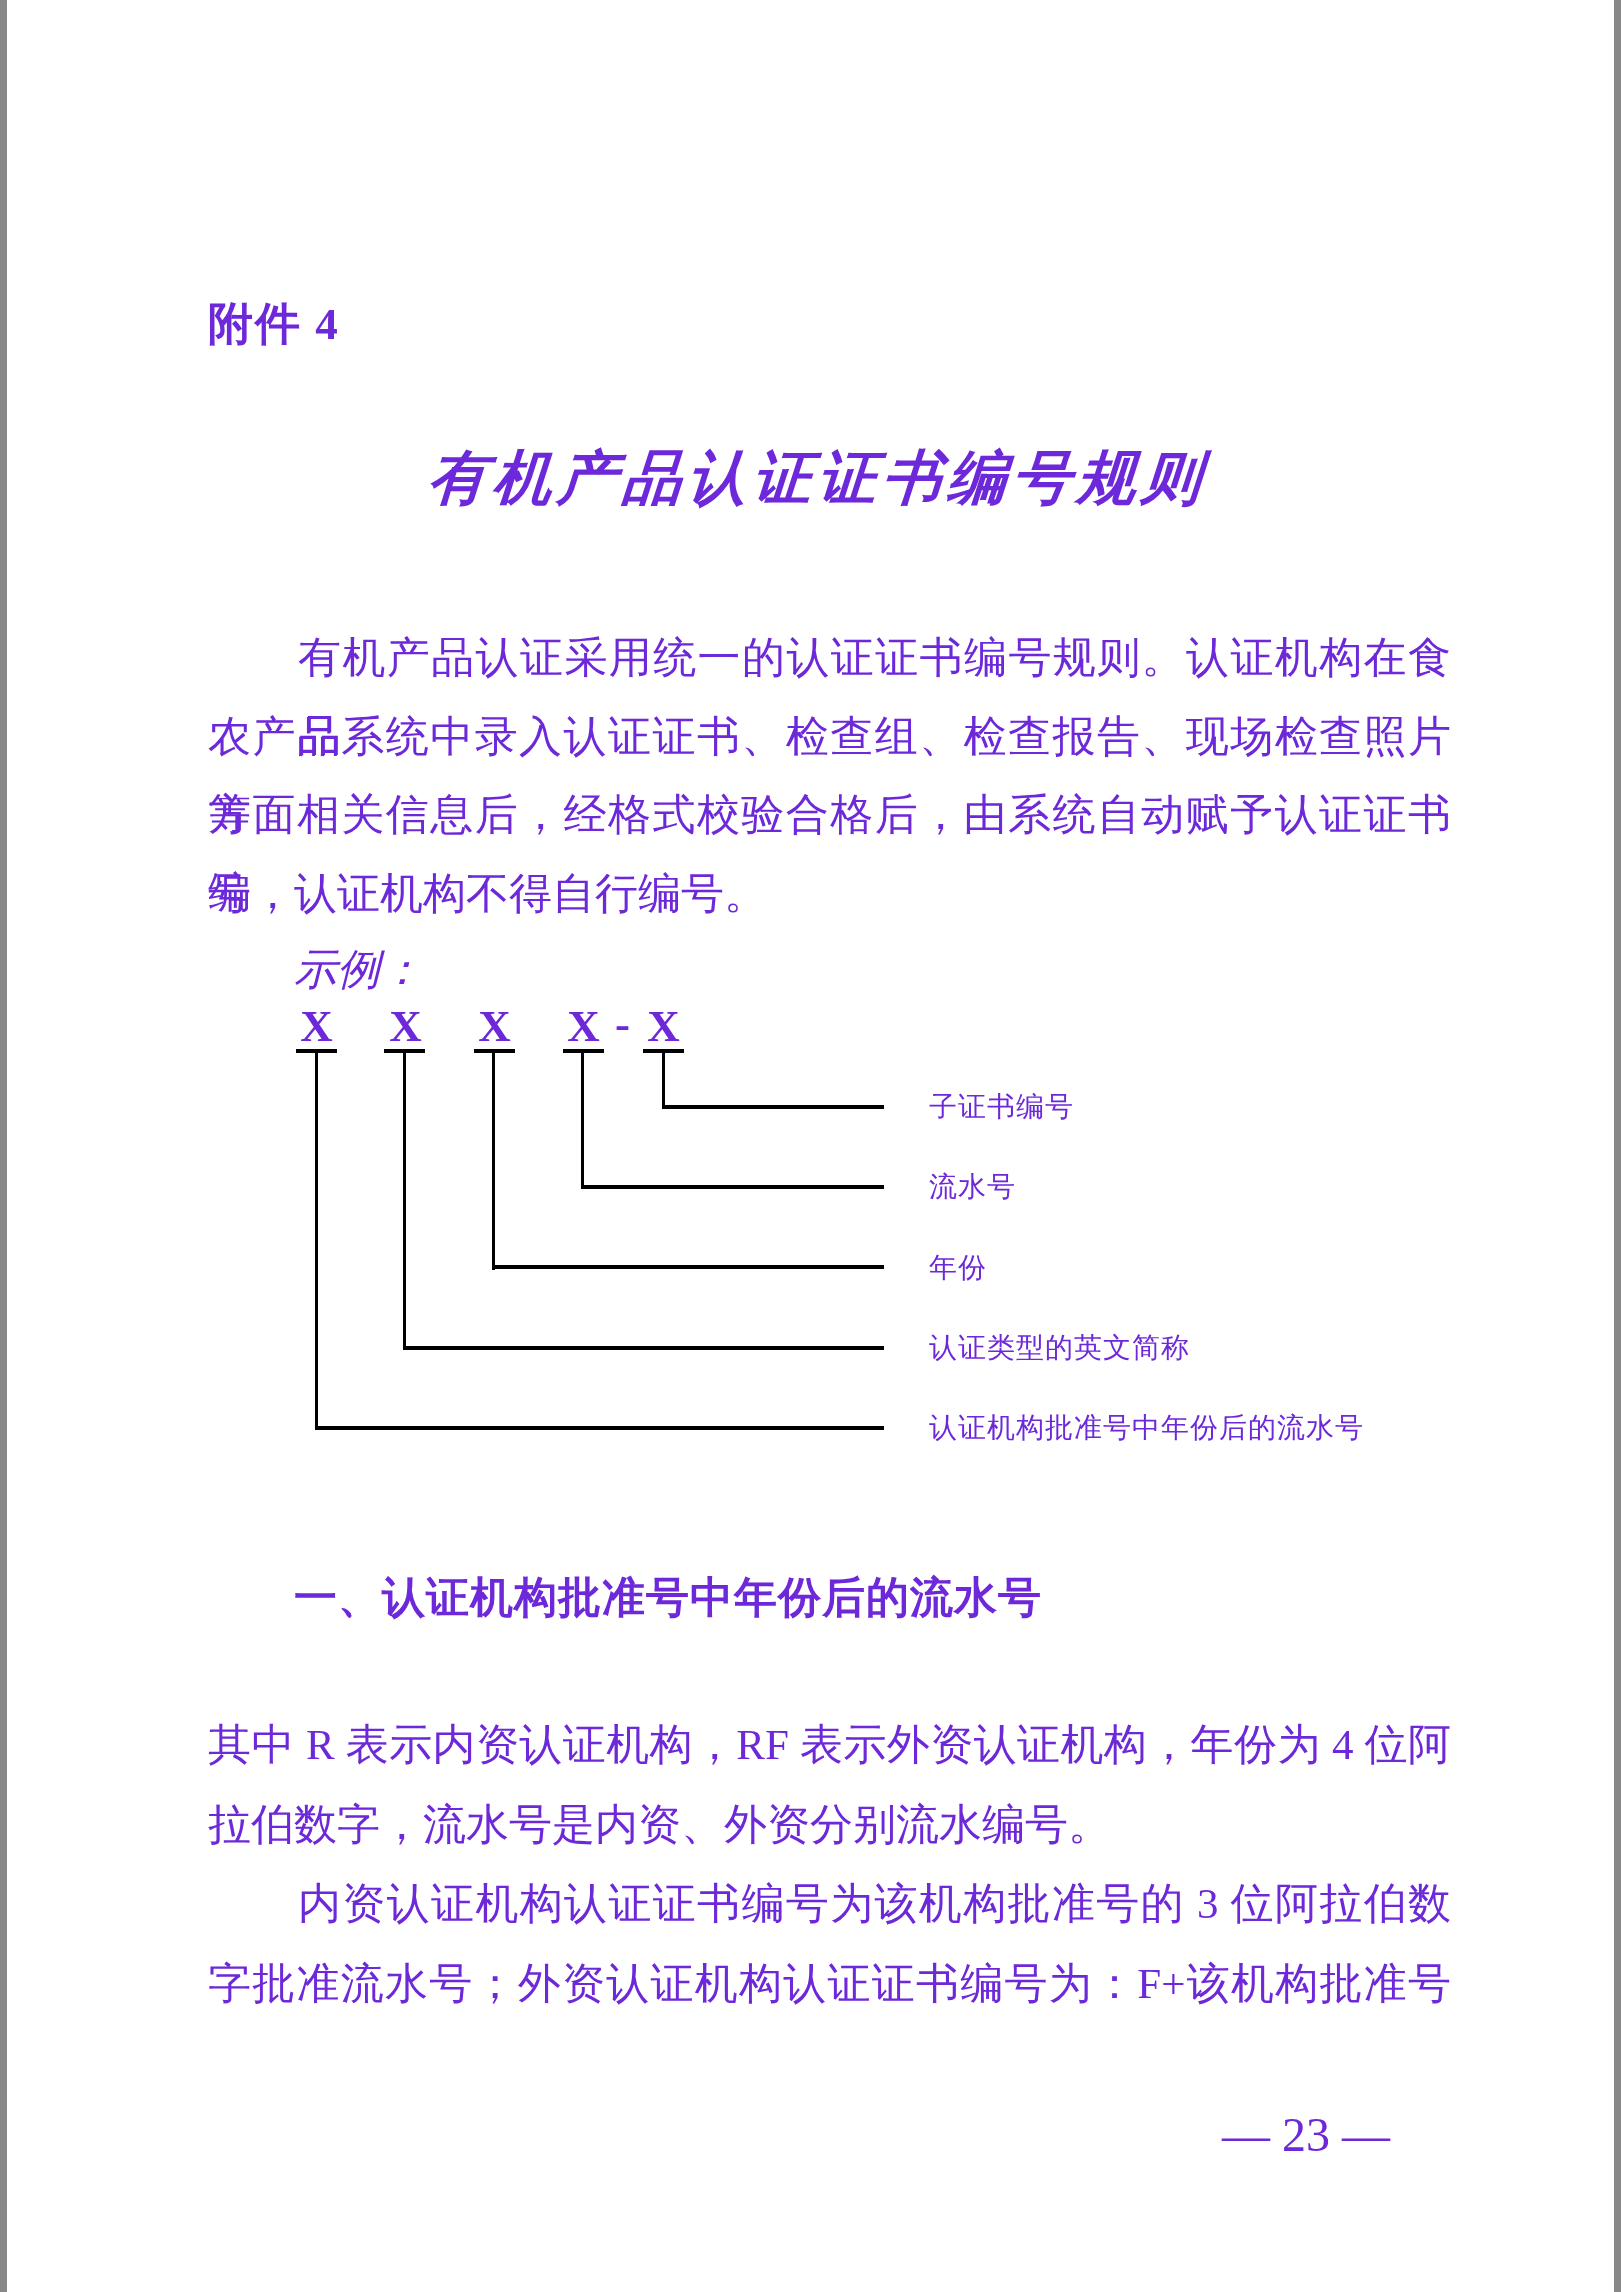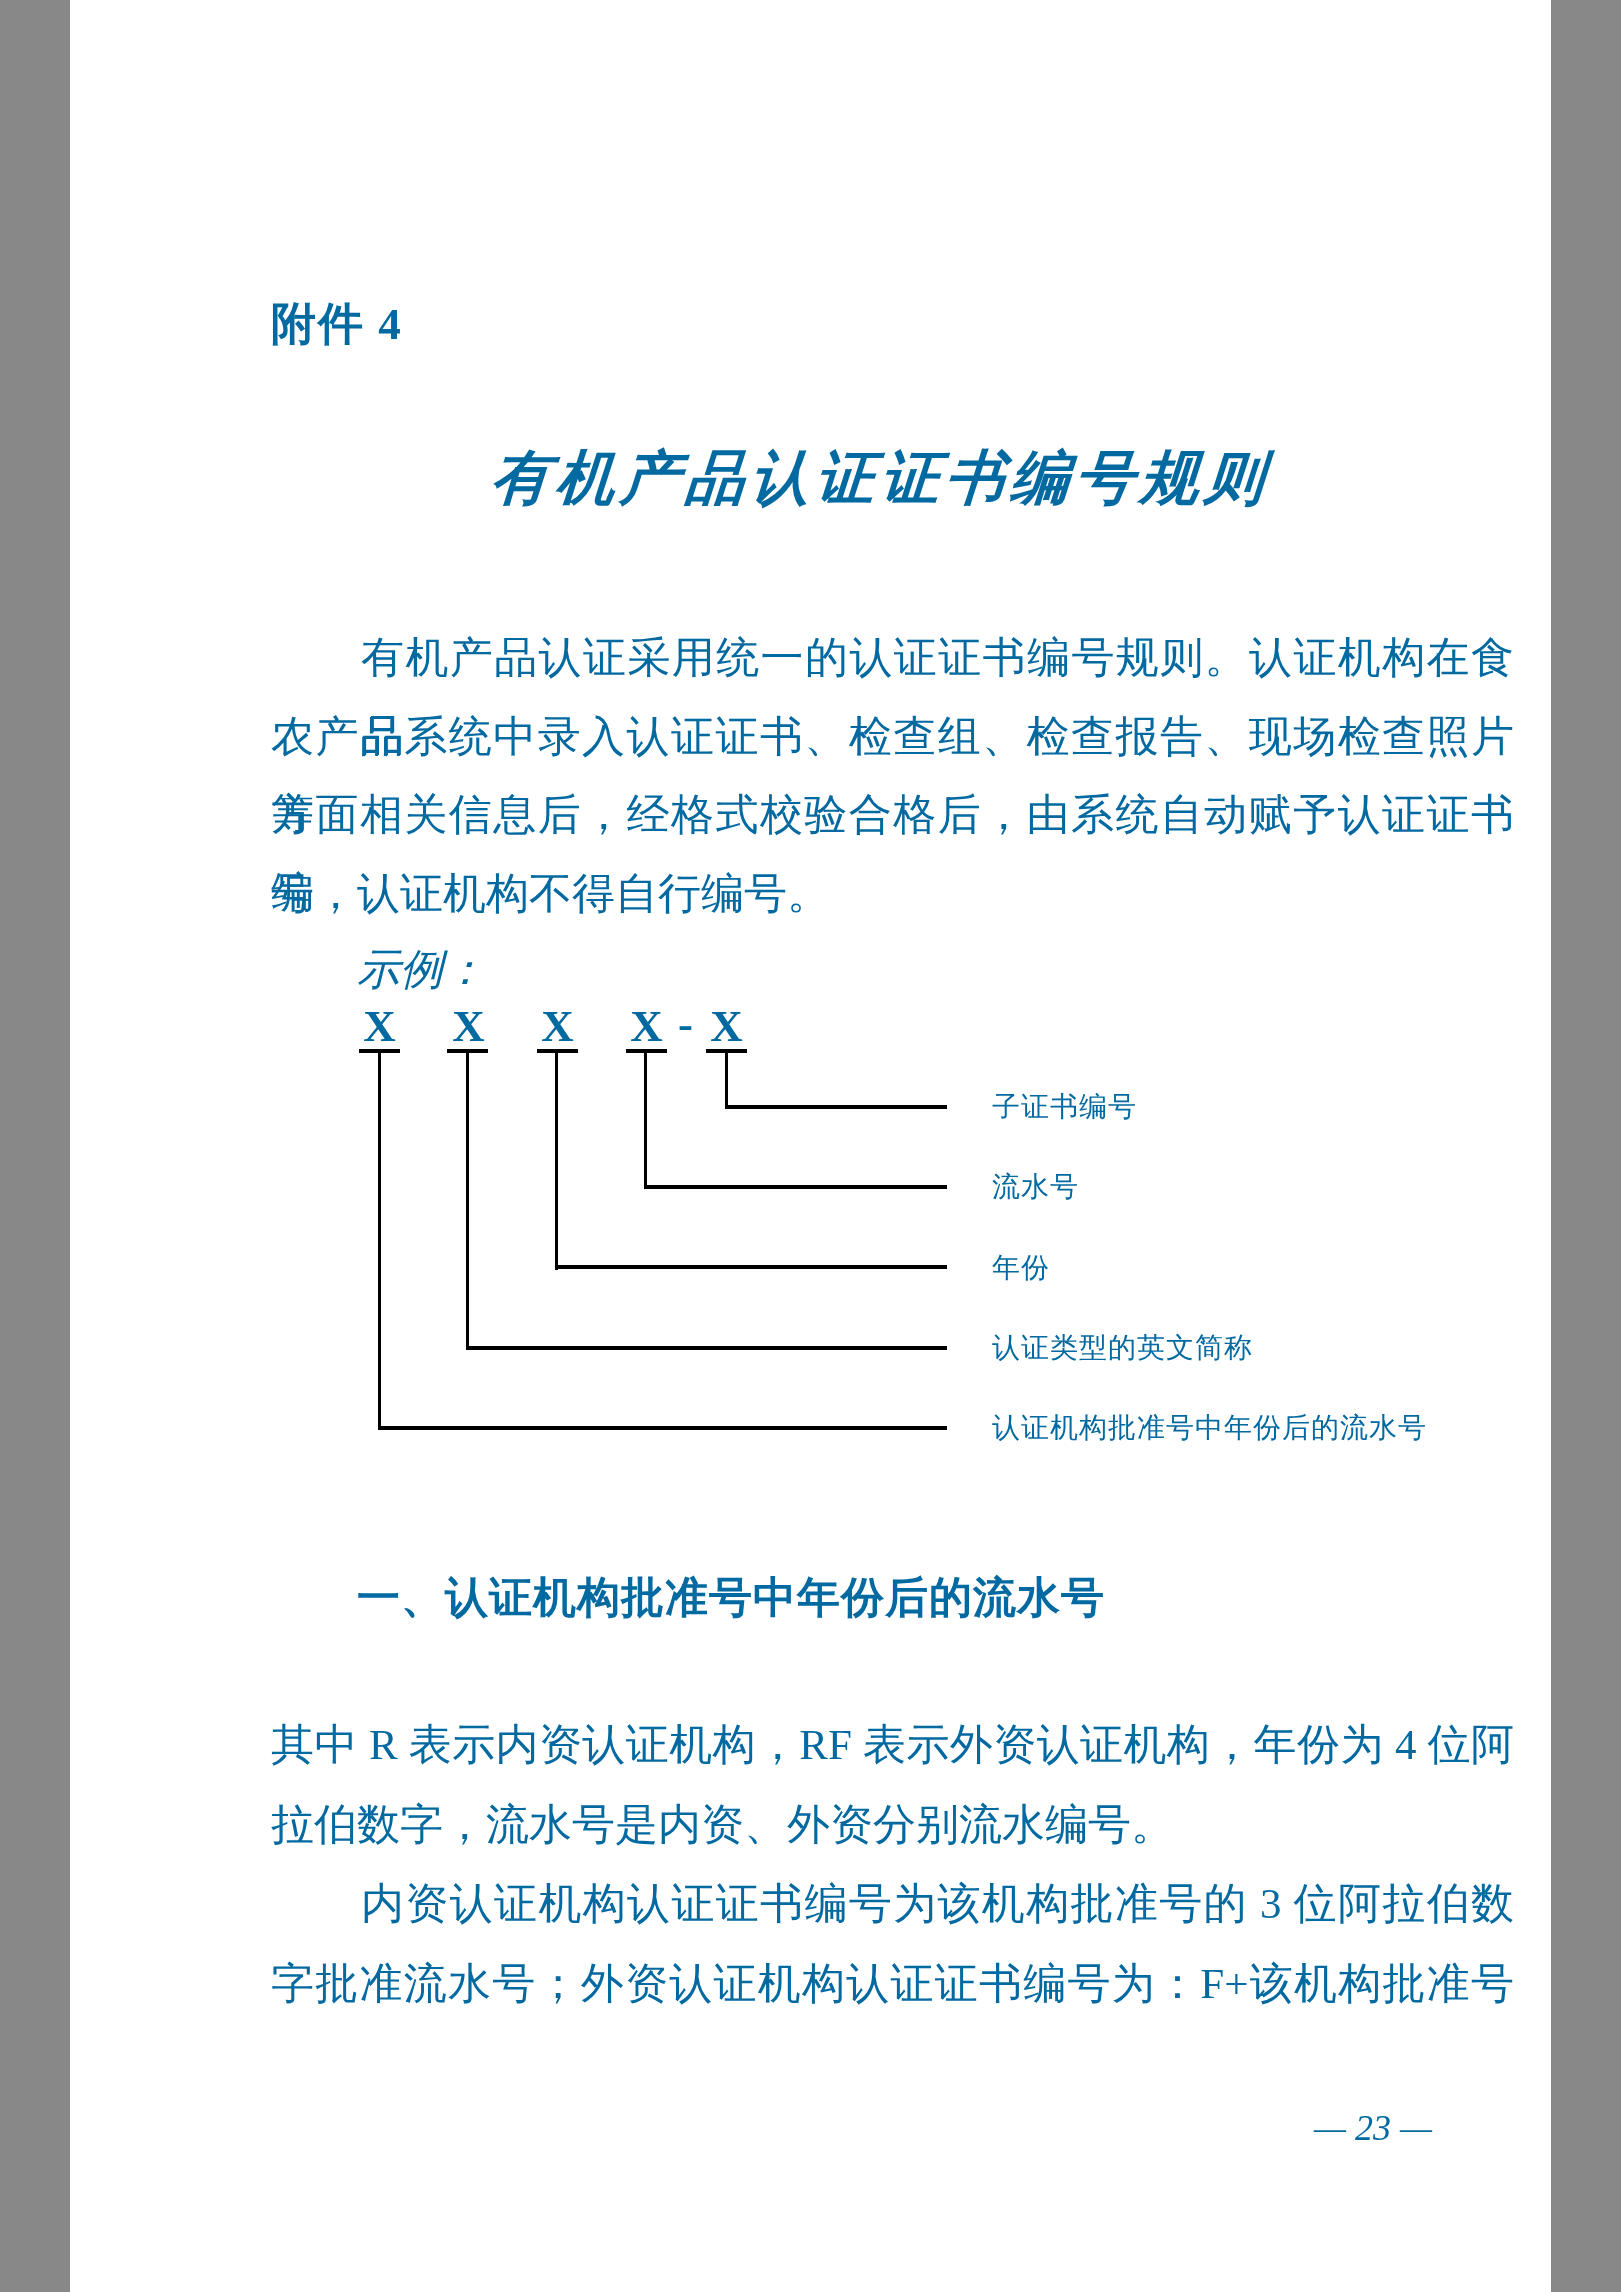--- a/index.html
+++ b/index.html
@@ -2,25 +2,25 @@
 <html><head>
 <meta charset="utf-8">
 <style>
   html, body {
     margin: 0;
     padding: 0;
     background: #888;
   }
   .page {
     position: relative;
-    width: 1481px;
+    width: 1607px;
     height: 2293px;
     margin: 0 auto;
     background: #ffffff;
-    color: #0369a1;
+    color: #6d28d9;
     font-family: "Liberation Serif", serif;
     overflow: hidden;
   }
   .abs { position: absolute; }
 
   .attachment {
     left: 201px;
     top: 294px;
     font-size: 45px;
     font-weight: bold;
@@ -100,24 +100,22 @@
     font-weight: bold;
     font-family: "Liberation Sans", sans-serif;
     letter-spacing: 1px;
     white-space: nowrap;
   }
 
   .page-number {
     left: 1215px;
     top: 2107px;
     width: 176px;
-    text-align: center;
-    font-size: 36px;
+    font-size: 48px;
     white-space: nowrap;
-    font-style: italic;
   }
 </style>
 </head>
 <body>
 
 <div class="page">
 
   <div class="abs attachment">附件 4</div>
 
   <div class="abs doc-title">有机产品认证证书编号规则</div>

